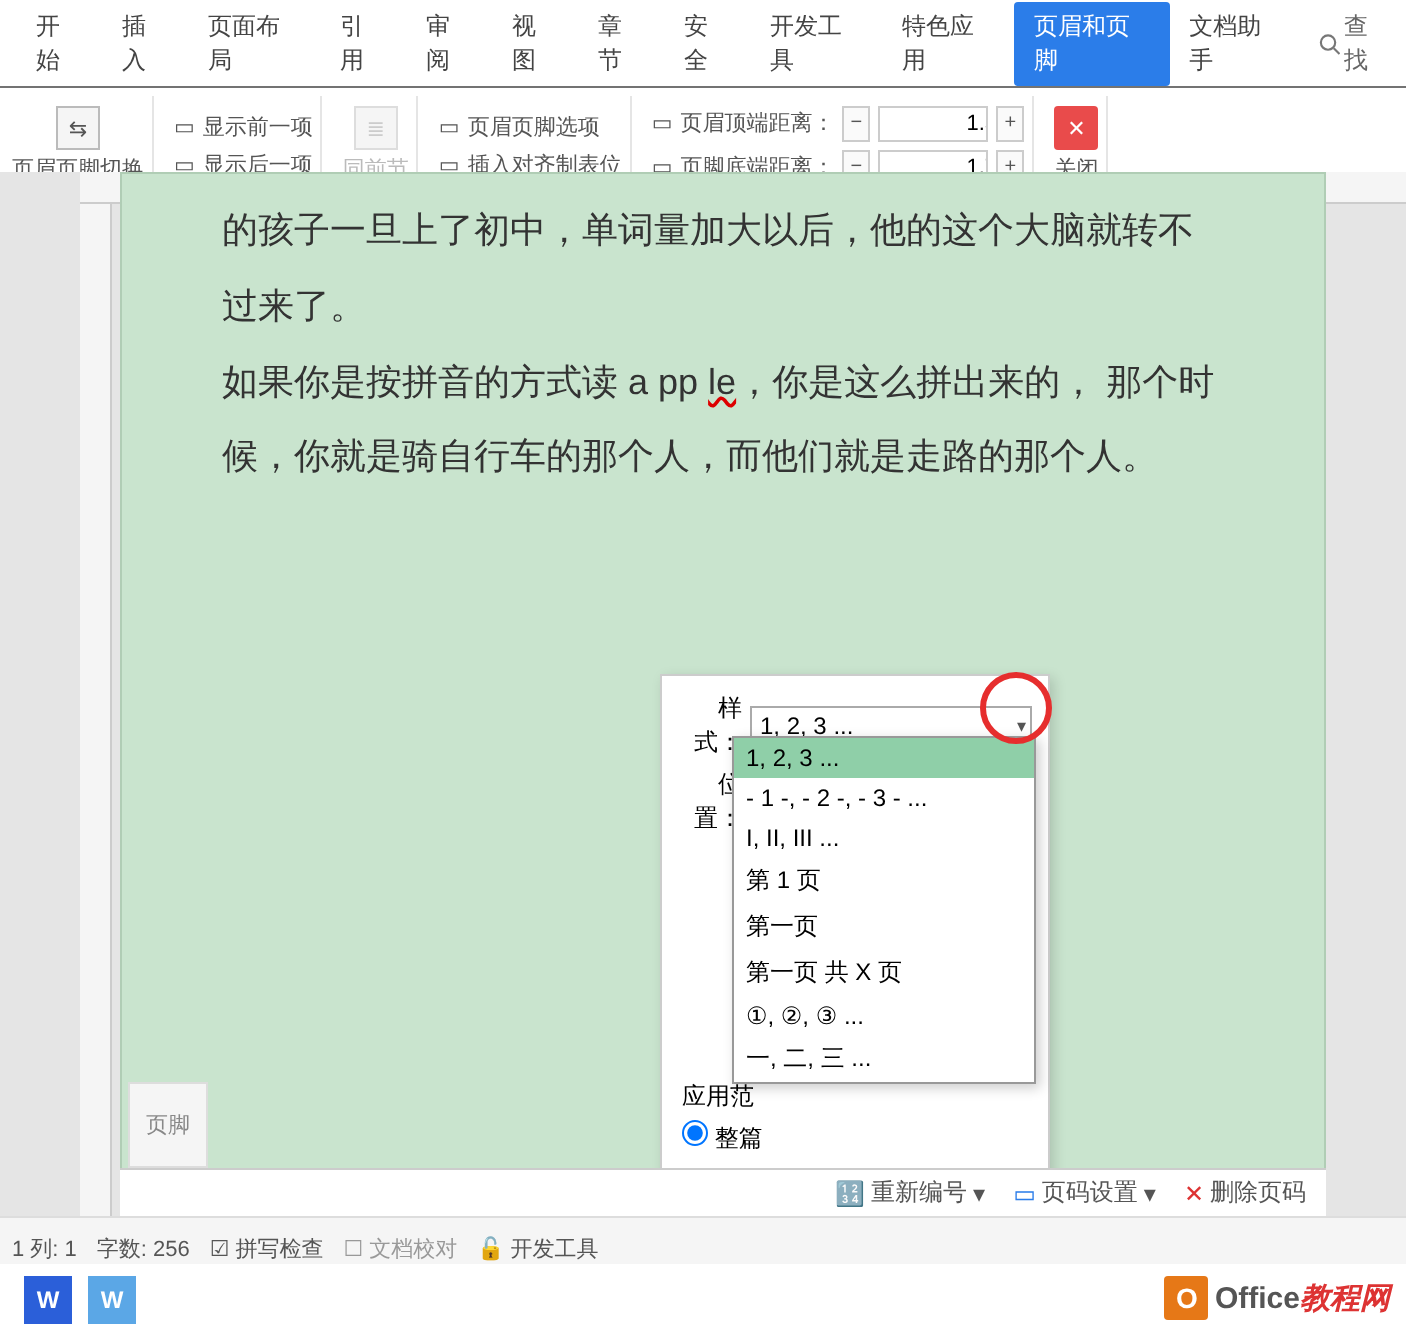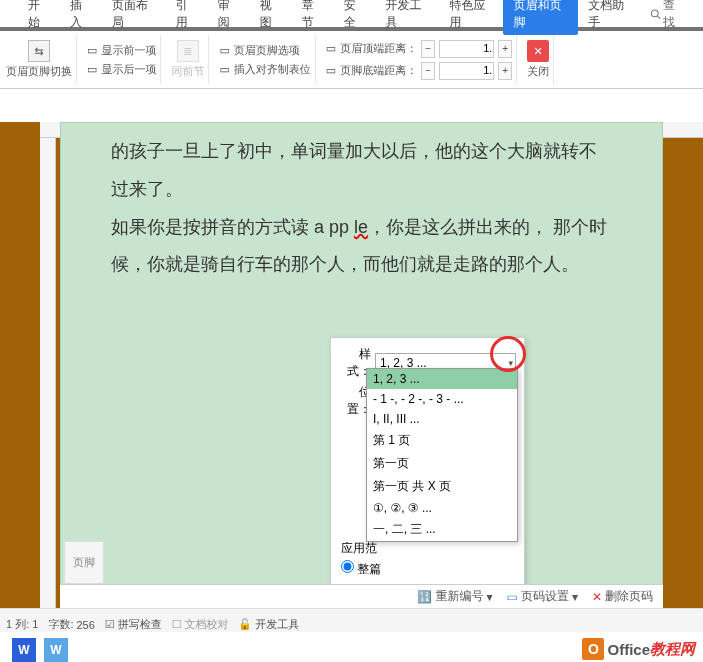--- a/index.html
+++ b/index.html
@@ -1,35 +1,35 @@
 <!DOCTYPE html>
 <html><head>
 <meta charset="utf-8">
 <style>
 * { margin: 0; padding: 0; box-sizing: border-box; font-family: "Microsoft YaHei", sans-serif; }
 body { width: 703px; height: 662px; background: #fff; overflow: hidden; position: relative; }
 
-.tabbar { height: 31px; display: flex; align-items: center; padding: 0 18px; font-size: 12px; color: #444; border-bottom: 4px solid #737373; }
+.tabbar { height: 44px; display: flex; align-items: center; padding: 0 8px; font-size: 12px; color: #444; border-bottom: 1px solid #737373; }
 .tabbar .tab { padding: 4px 10px; cursor: pointer; }
 .tabbar .tab.active { background: #2b7de9; color: #fff; border-radius: 2px; }
 .tabbar .search { margin-left: 8px; display: flex; align-items: center; color: #666; }
 .tabbar .search svg { margin-right: 2px; }
 
 .ribbon { height: 58px; display: flex; align-items: center; border-bottom: 1px solid #ccc; font-size: 11px; color: #555; padding: 4px 2px; gap: 6px; }
 .ribbon .group { display: flex; flex-direction: column; align-items: center; gap: 2px; padding: 0 4px; border-right: 1px solid #e5e5e5; height: 100%; justify-content: center; }
 .ribbon .iconbox { width: 22px; height: 22px; border: 1px solid #bbb; display: flex; align-items: center; justify-content: center; background: #f5f5f5; }
 .ribbon .biglabel { font-size: 11px; }
 .ribbon .stack { display: flex; flex-direction: column; gap: 4px; }
 .ribbon .stack .line { display: flex; align-items: center; gap: 4px; }
 .ribbon .distline { display: flex; align-items: center; gap: 4px; }
 .ribbon input.dist { width: 55px; height: 18px; font-size: 11px; text-align: center; border: 1px solid #ccc; padding-left: 43px; }
 .ribbon .spin { width: 14px; height: 18px; border: 1px solid #ccc; display: flex; align-items: center; justify-content: center; font-size: 10px; background: #fafafa; }
 .ribbon .closebox { width: 22px; height: 22px; background: #e94b4b; color: #fff; display: flex; align-items: center; justify-content: center; border-radius: 2px; }
 
-.workspace { position: absolute; top: 86px; left: 0; right: 0; bottom: 54px; background: #a16207; margin-top: 36px; }
+.workspace { position: absolute; top: 86px; left: 0; right: 0; bottom: 54px; background: #e5e5e5; }
 .ruler { position: absolute; top: 0; left: 40px; right: 0; height: 16px; background: #f5f5f5; border-bottom: 1px solid #ccc; }
 .vruler { position: absolute; top: 16px; left: 40px; width: 16px; bottom: 0; background: #f5f5f5; border-right: 1px solid #ccc; }
 .page { position: absolute; top: 0; left: 60px; right: 40px; bottom: 0; background: #c9e4ce; border: 1px solid #b0cdb5; padding: 10px 50px; }
 .page .text { font-size: 18px; color: #333; line-height: 2.1; font-family: "SimSun", serif; }
 .page .underline { text-decoration: underline wavy #d00; text-decoration-skip-ink: none; }
 
 .dialog { position: absolute; left: 330px; top: 337px; width: 195px; background: #fff; border: 1px solid #ccc; box-shadow: 2px 2px 6px rgba(0,0,0,0.15); font-size: 12px; padding: 8px 8px 30px 8px; }
 .dialog .row { display: flex; align-items: center; margin-bottom: 4px; gap: 4px; justify-content: space-between; }
 .dialog .lbl { width: 32px; text-align: right; }
 .dialog .sel { flex: 1; height: 20px; border: 1px solid #aaa; padding: 0 4px; display: flex; align-items: center; background: #fff; position: relative; }

